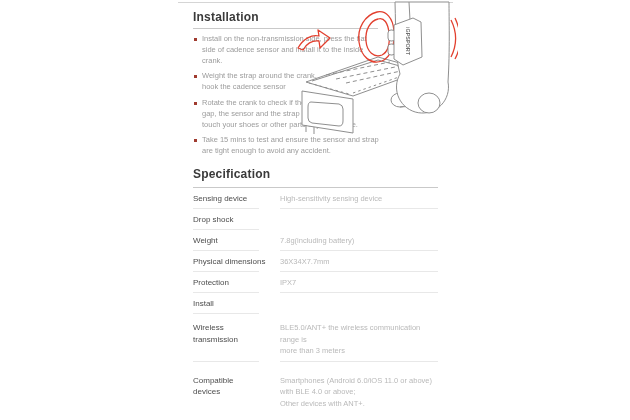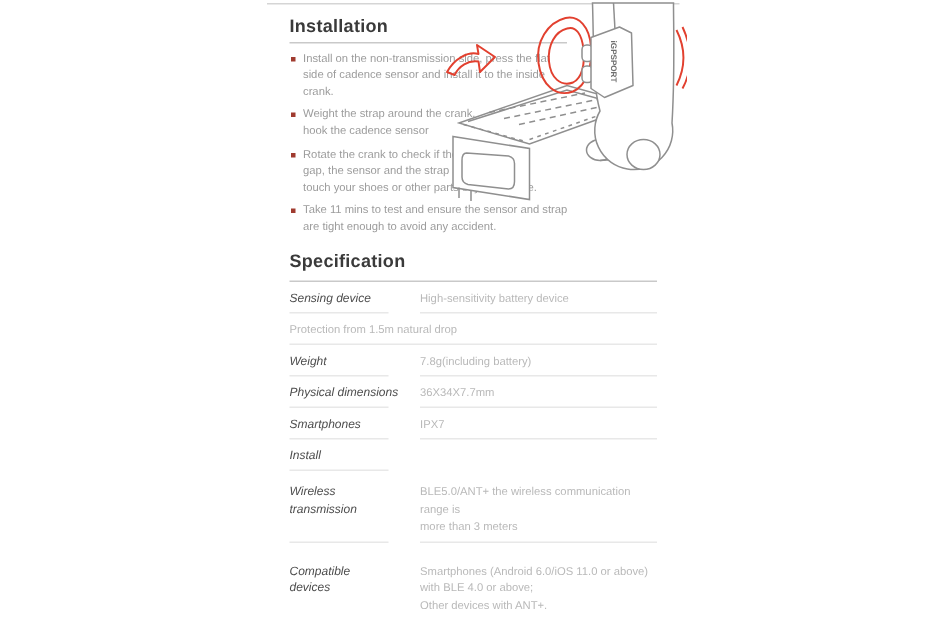--- a/index.html
+++ b/index.html
@@ -55,21 +55,21 @@
   #spec-rule{left:193px;top:187px;width:245px;background:var(--rule_strong);}
   #spec-table{
     position:absolute;left:193px;top:188px;width:245px;
   }
   .spec-row{display:flex;align-items:stretch;}
   .spec-label{
     width:66px;margin-right:21px;flex:none;
     border-bottom:1px solid var(--rule_light);
     font-size:8px;color:var(--label_text);
     line-height:11px;padding:5px 0 4px 0;
-    white-space:pre;overflow:visible;font-style:italic;
+    white-space:pre;overflow:visible;
   }
   .spec-value{
     flex:1;border-bottom:1px solid var(--rule_light);
     font-size:7.5px;color:var(--value_text);
     line-height:11px;padding:5px 0 4px 0;
     white-space:pre-line;
   }
   .spec-row.r7 .spec-label,.spec-row.r7 .spec-value{padding-top:8px;padding-bottom:4px;line-height:11.5px;}
   .spec-row.r8 .spec-label,.spec-row.r8 .spec-value{padding-top:13px;padding-bottom:20px;line-height:11.5px;}
 </style>
@@ -97,21 +97,21 @@
 hook the cadence sensor</span>
       </div>
       <div class="bullet">
         <span class="dot"></span>
         <span class="txt">Rotate the crank to check if there is a
 gap, the sensor and the strap should not
 touch your shoes or other parts of your bicycle.</span>
       </div>
       <div class="bullet">
         <span class="dot"></span>
-        <span class="txt">Take 11 mins to test and ensure the sensor and strap
+        <span class="txt">Take 15 mins to test and ensure the sensor and strap
 are tight enough to avoid any accident.</span>
       </div>
     </div>
 
     <svg id="illustration" viewBox="0 0 180 150">
 
       <g>
         <path class="art-fill" d="M28,82 L100,57 L147,70 L75,96 Z"></path>
         <path class="art" d="M34,81 L100,60 L140,71"></path>
         <path class="art" d="M75,93 L144,69" stroke-dasharray="2.5,3"></path>
@@ -149,35 +149,35 @@
     </svg>
   </div>
 
   <div>
     <h2 class="section-title" id="spec-title">Specification</h2>
     <div id="spec-rule" class="rule"></div>
 
     <div id="spec-table">
       <div class="spec-row">
         <div class="spec-label">Sensing device</div>
-        <div class="spec-value">High-sensitivity battery device</div>
+        <div class="spec-value">High-sensitivity sensing device</div>
       </div>
       <div class="spec-row">
-        <div class="spec-value">Protection from 1.5m natural drop</div>
+        <div class="spec-label">Drop shock</div>
       </div>
       <div class="spec-row">
         <div class="spec-label">Weight</div>
         <div class="spec-value">7.8g(including battery)</div>
       </div>
       <div class="spec-row">
         <div class="spec-label">Physical dimensions</div>
         <div class="spec-value">36X34X7.7mm</div>
       </div>
       <div class="spec-row">
-        <div class="spec-label">Smartphones</div>
+        <div class="spec-label">Protection</div>
         <div class="spec-value">IPX7</div>
       </div>
       <div class="spec-row">
         <div class="spec-label">Install</div>
       </div>
       <div class="spec-row r7">
         <div class="spec-label">Wireless
 transmission</div>
         <div class="spec-value">BLE5.0/ANT+ the wireless communication range is
 more than 3 meters</div>

